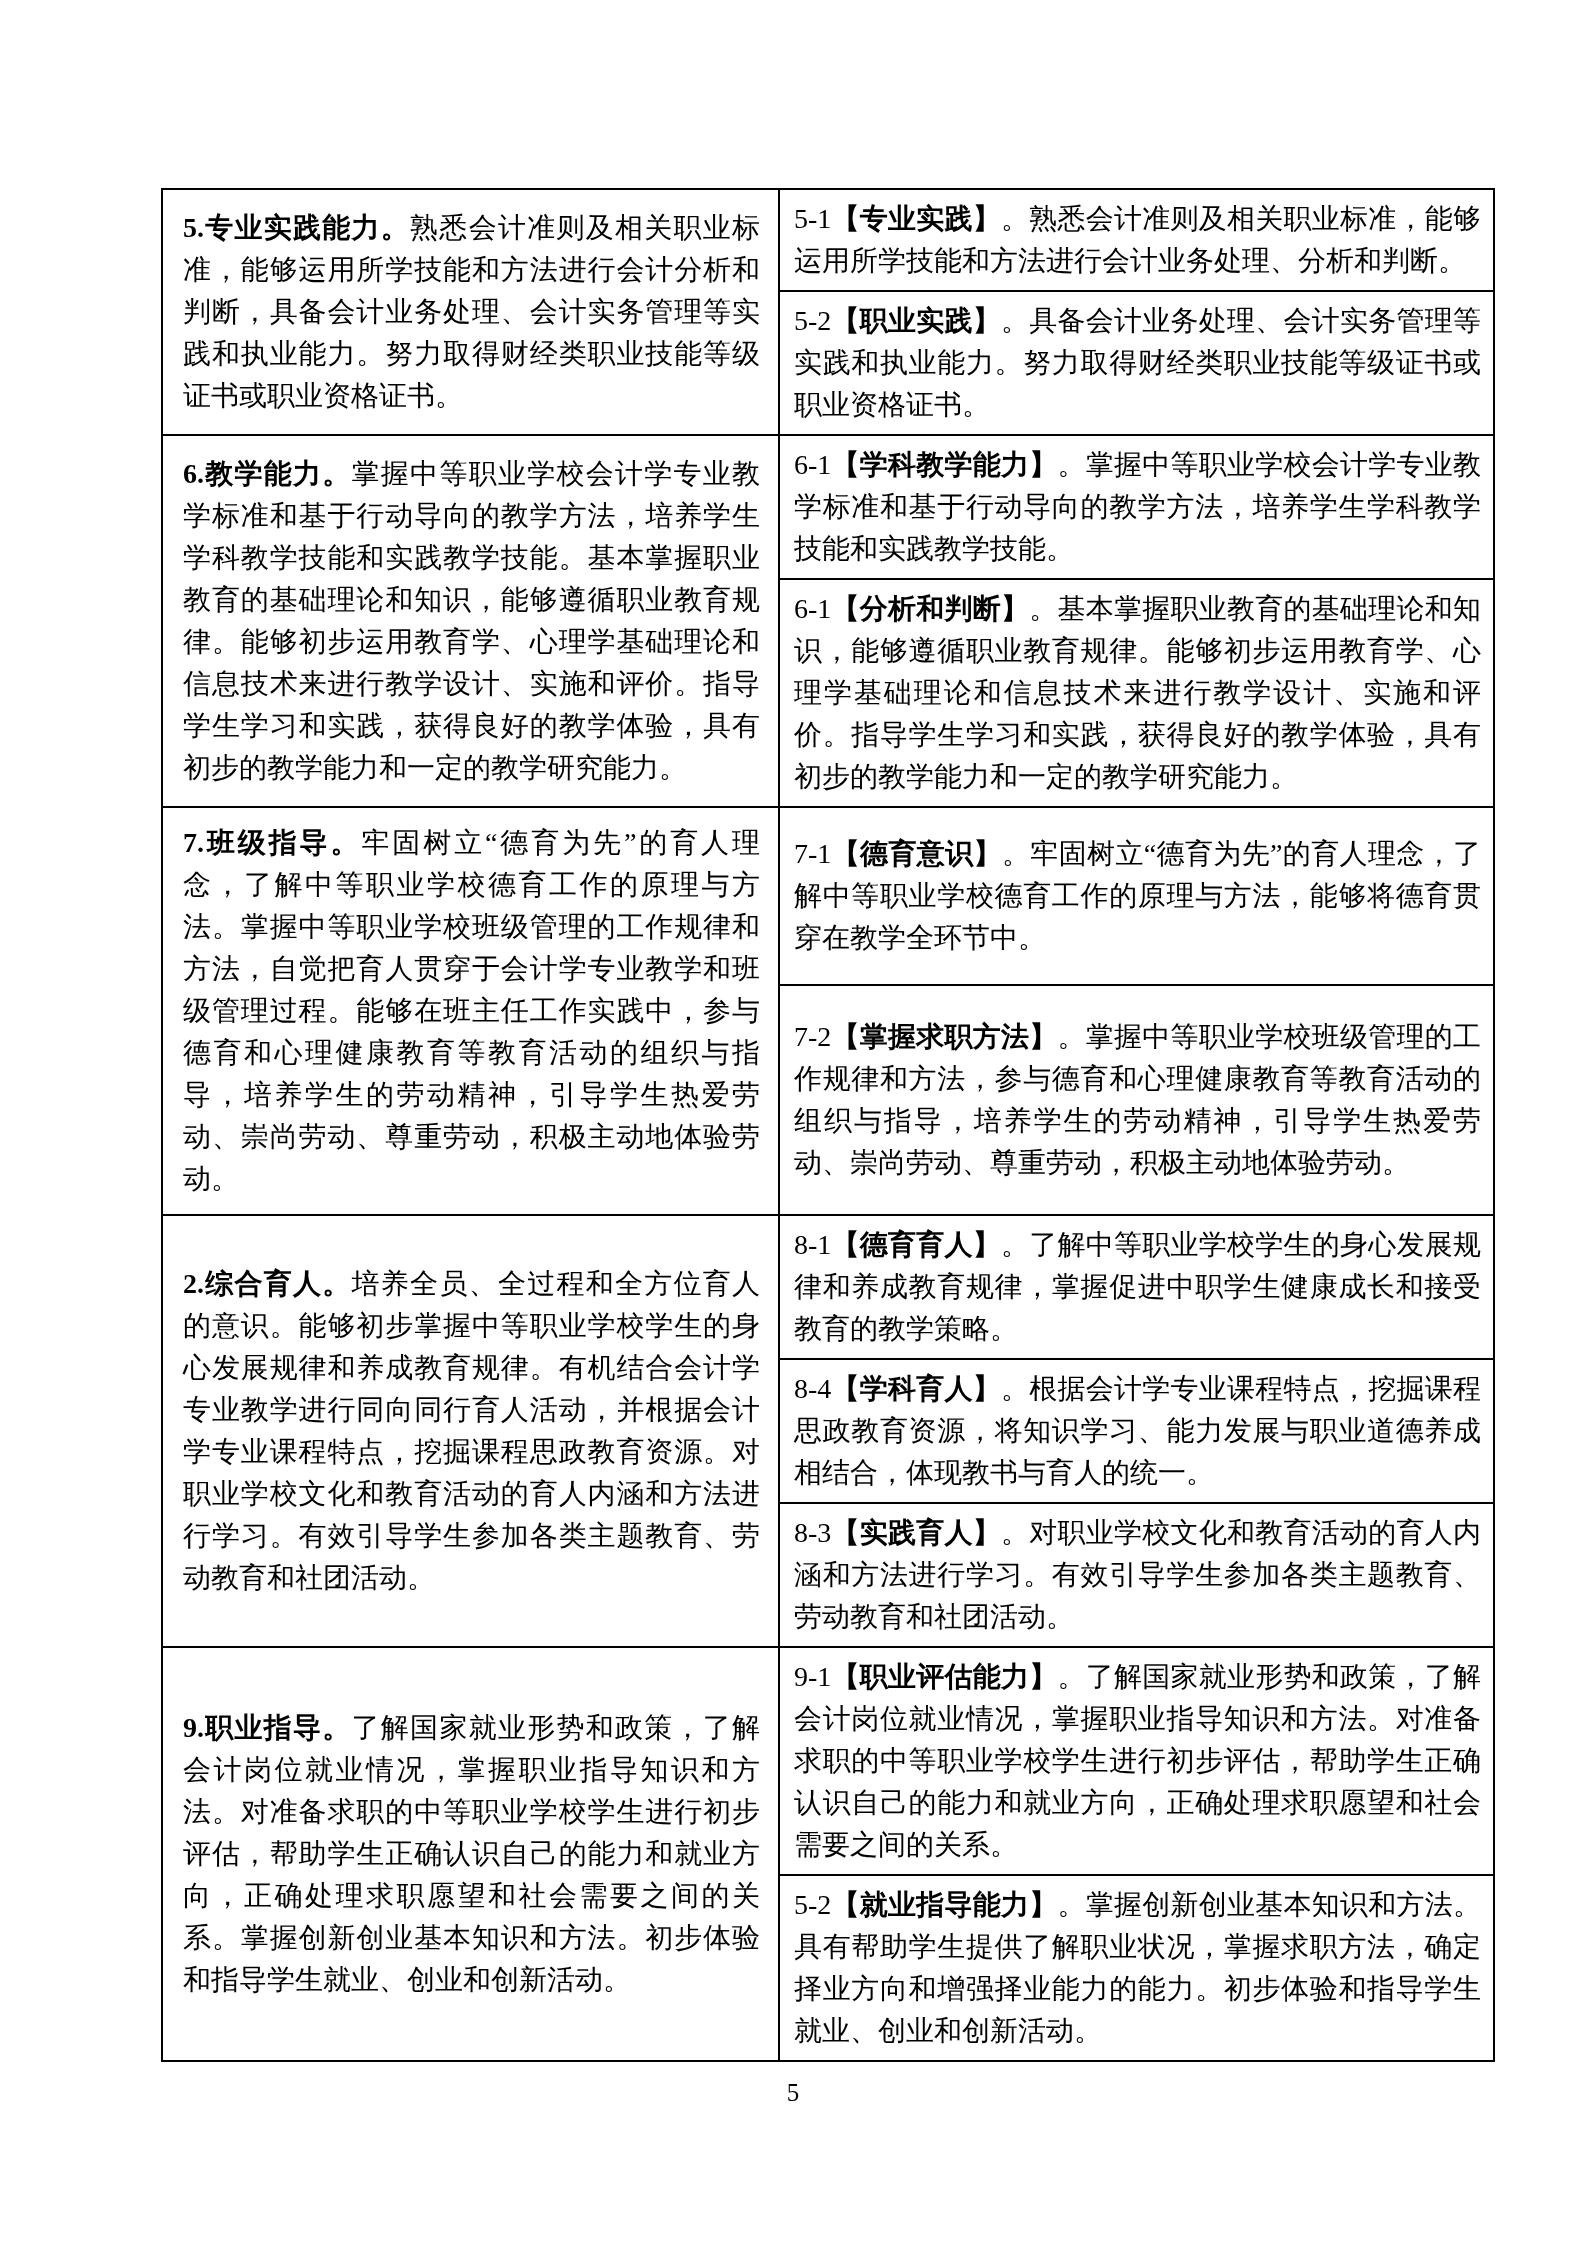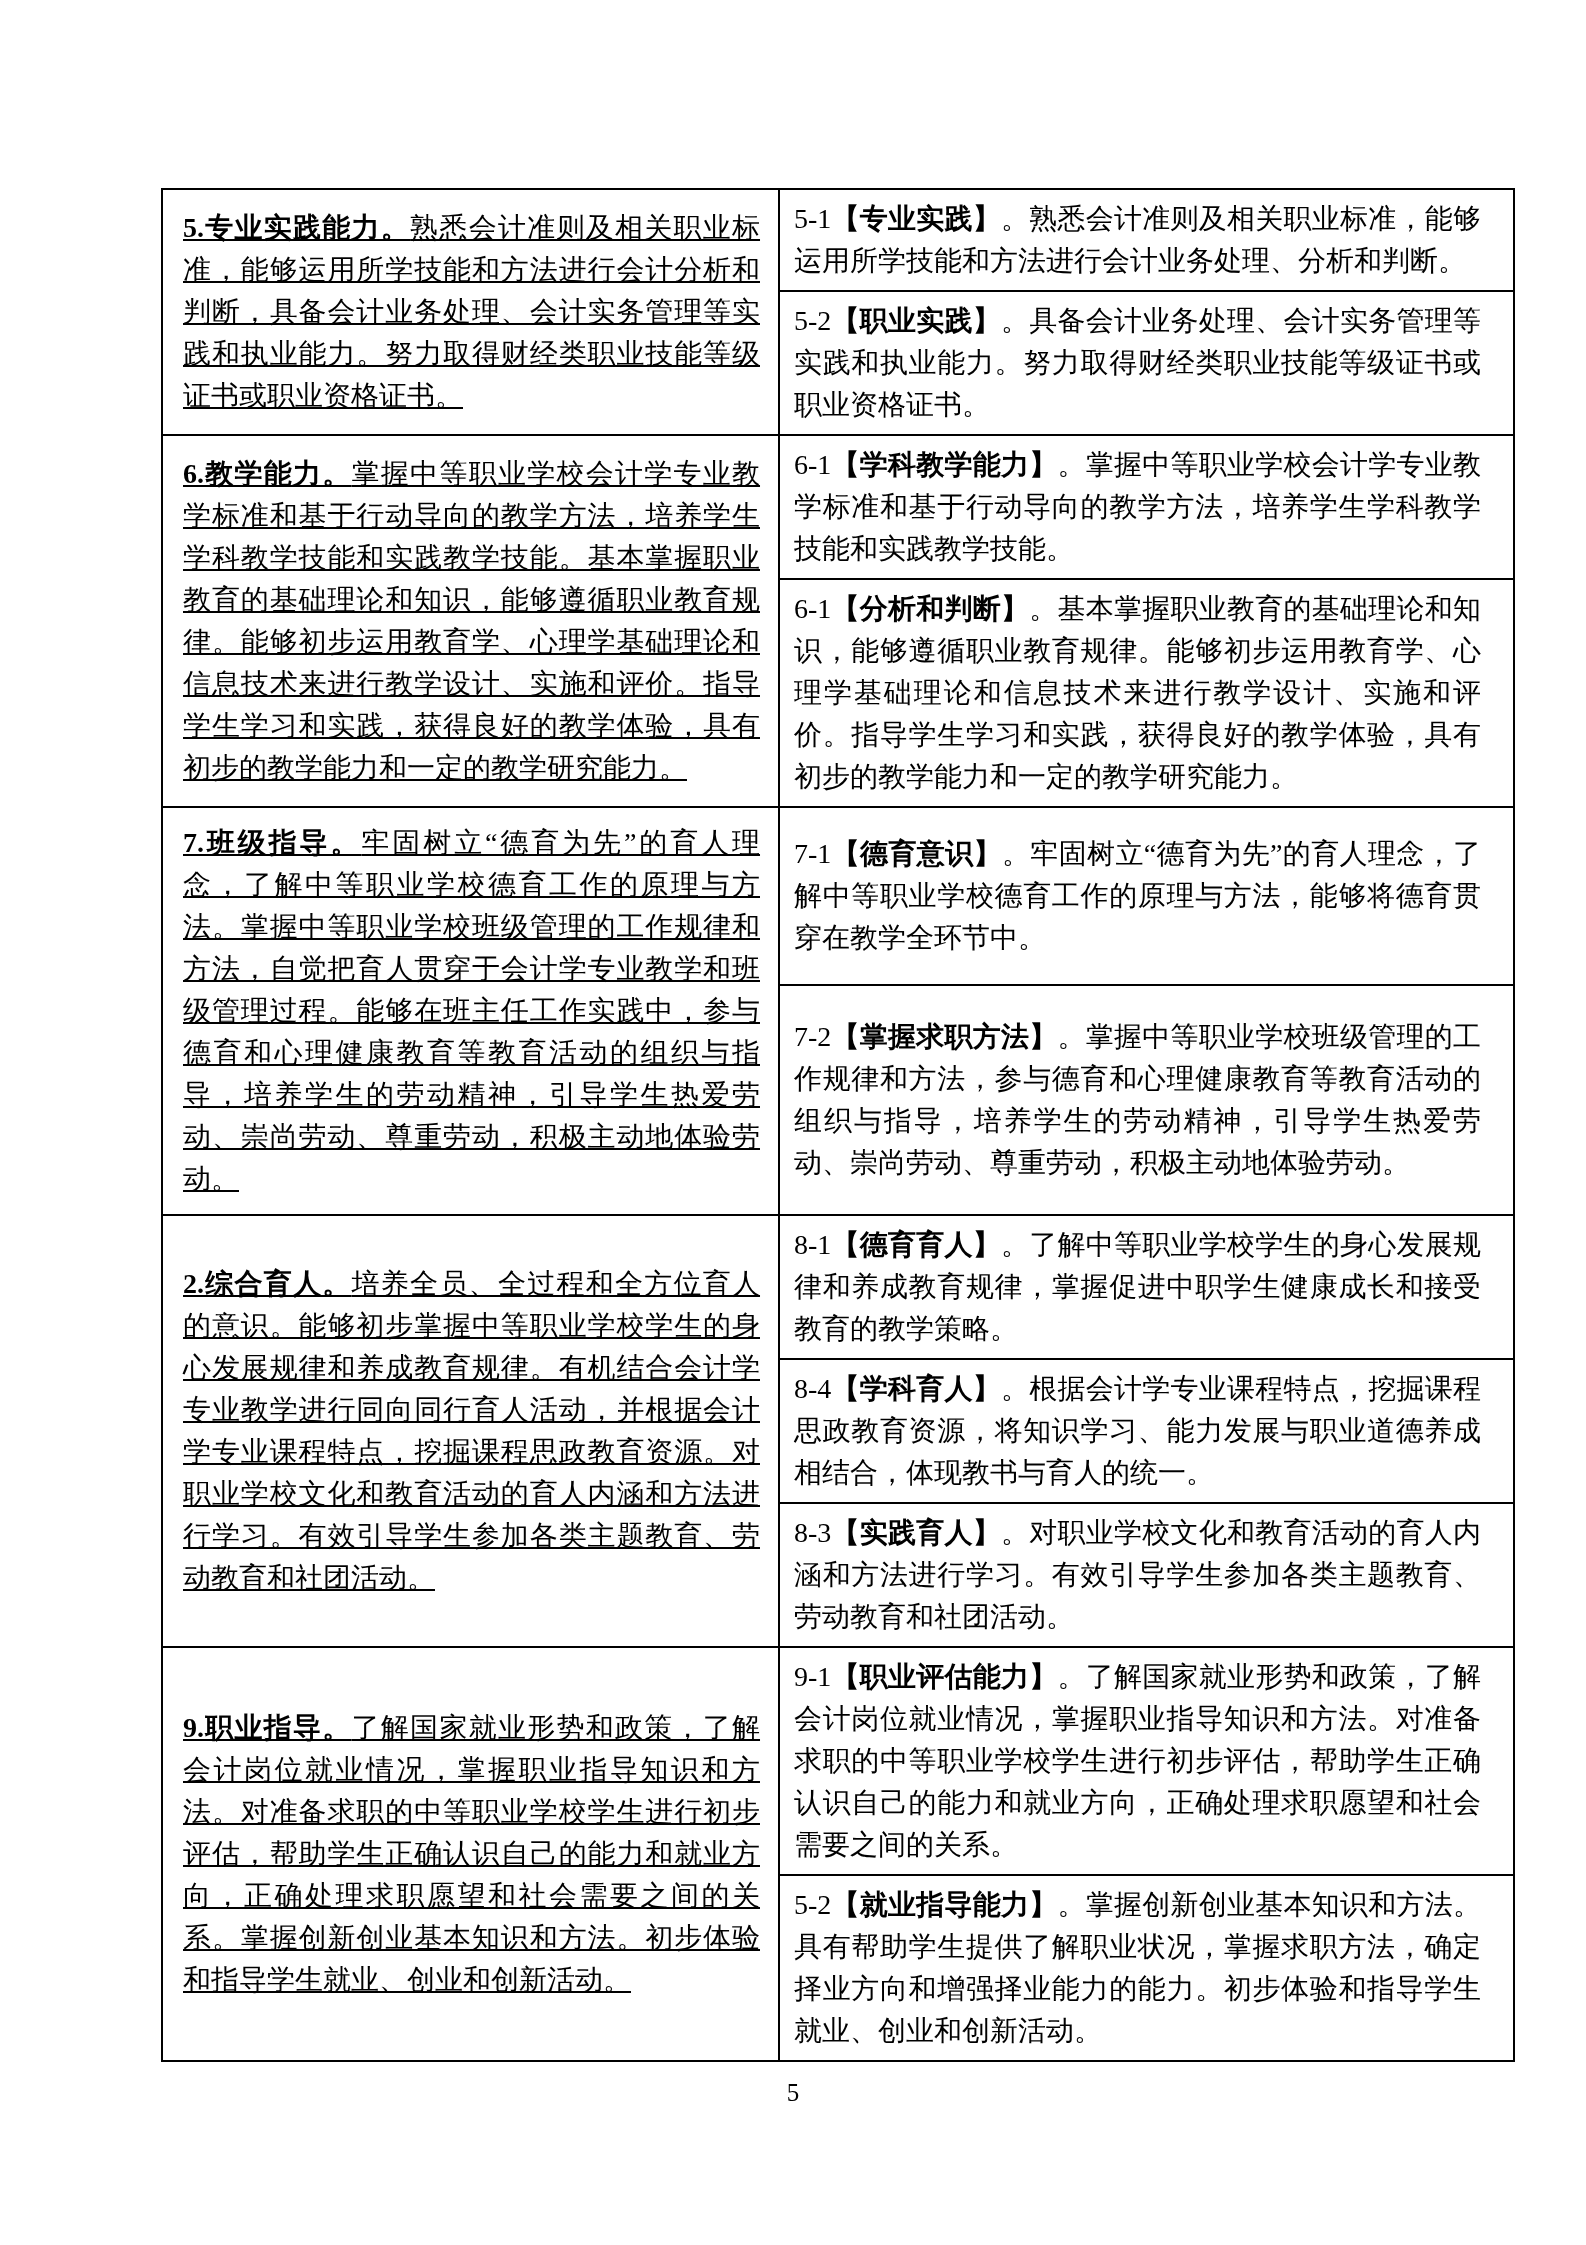--- a/index.html
+++ b/index.html
@@ -28,25 +28,24 @@
     border: 2px solid #000000;
     vertical-align: middle;
     font-size: 28px;
     line-height: 42px;
     text-align: justify;
     text-align-last: left;
   }
   td.left-cell {
     width: 577px;
     padding: 14px 18px 14px 20px;
-    text-decoration: underline;
   }
   td.right-cell {
     width: 687px;
-    padding: 8px 32px 8px 14px;
+    padding: 8px 12px 8px 14px;
   }
   .lead, .tag {
     font-weight: bold;
   }
   .page-number {
     position: absolute;
     top: 2078px;
     left: 0;
     width: 100%;
     text-align: center;

